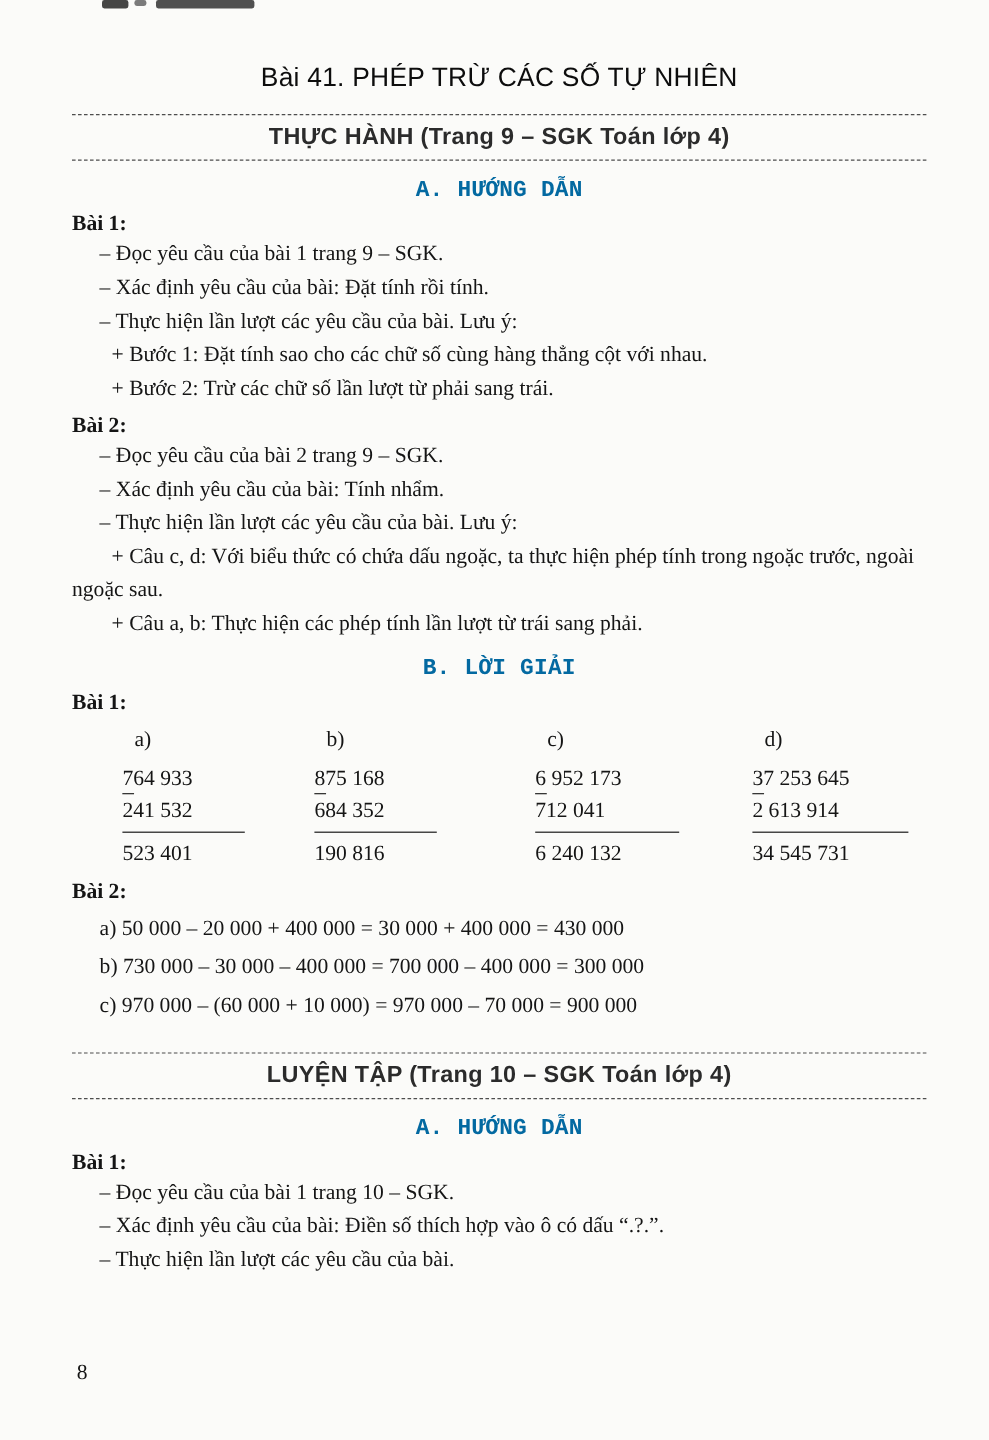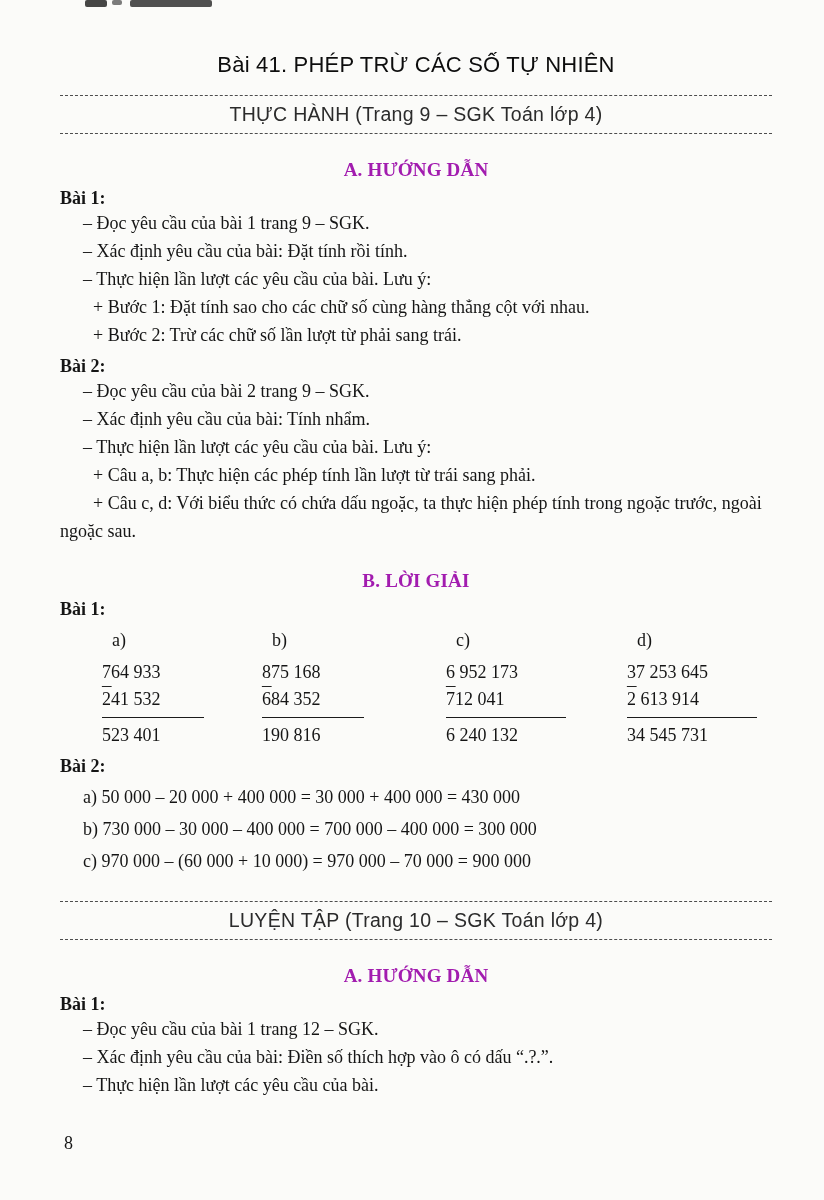--- a/index.html
+++ b/index.html
@@ -31,32 +31,32 @@
   .sep-1 { margin-top:17px; }
   .sep-2 { margin-top:7px; }
   .sep-3 { margin-top:24px; }
   .sep-4 { margin-top:7px; }
 
   .section-header {
     margin-top:7px;
     text-align:center;
     font-family:"Liberation Sans", sans-serif;
     font-size:19.5px;
-    font-weight:400;
+    font-weight:700;
     letter-spacing:.3px;
     color:#2b2b2b;
   }
   .sub-heading {
-    margin-top:25px;
+    margin-top:13px;
     text-align:center;
-    font-family:Liberation Serif, serif;
+    font-family:Liberation Mono, monospace;
     font-size:19px;
     font-weight:700;
     letter-spacing:.2px;
-    color:#a21caf;
+    color:#0369a1;
   }
   .bai-label { margin-top:7px; font-weight:700; font-size:18px; }
   .line { font-size:18px; line-height:28px; }
   .dash { text-indent:23px; }
   .plus { text-indent:33px; }
 
   
   .sub-row { display:flex; margin-left:42px; margin-top:10px; }
   .sub-col:nth-child(1){ width:160px; }
   .sub-col:nth-child(2){ width:184px; }
@@ -98,22 +98,22 @@
   <p class="line dash">– Đọc yêu cầu của bài 1 trang 9 – SGK.</p>
   <p class="line dash">– Xác định yêu cầu của bài: Đặt tính rồi tính.</p>
   <p class="line dash">– Thực hiện lần lượt các yêu cầu của bài. Lưu ý:</p>
   <p class="line plus">+ Bước 1: Đặt tính sao cho các chữ số cùng hàng thẳng cột với nhau.</p>
   <p class="line plus">+ Bước 2: Trừ các chữ số lần lượt từ phải sang trái.</p>
 
   <p class="bai-label">Bài 2:</p>
   <p class="line dash">– Đọc yêu cầu của bài 2 trang 9 – SGK.</p>
   <p class="line dash">– Xác định yêu cầu của bài: Tính nhẩm.</p>
   <p class="line dash">– Thực hiện lần lượt các yêu cầu của bài. Lưu ý:</p>
+  <p class="line plus">+ Câu c, d: Với biểu thức có chứa dấu ngoặc, ta thực hiện phép tính trong ngoặc trước, ngoài ngoặc sau.</p>
   <p class="line plus">+ Câu a, b: Thực hiện các phép tính lần lượt từ trái sang phải.</p>
-  <p class="line plus">+ Câu c, d: Với biểu thức có chứa dấu ngoặc, ta thực hiện phép tính trong ngoặc trước, ngoài ngoặc sau.</p>
 
   <h2 class="sub-heading">B. LỜI GIẢI</h2>
 
   <p class="bai-label">Bài 1:</p>
 
   <div class="sub-row">
 
     <div class="sub-col">
       <div class="sub-label">a)</div>
       <div class="sub-stack w-a">
@@ -163,19 +163,19 @@
     <p class="calc">c) 970 000 – (60 000 + 10 000) = 970 000 – 70 000 = 900 000</p>
   </div>
 
   <div class="sep sep-3"></div>
   <div class="section-header">LUYỆN TẬP (Trang 10 – SGK Toán lớp 4)</div>
   <div class="sep sep-4"></div>
 
   <h2 class="sub-heading">A. HƯỚNG DẪN</h2>
 
   <p class="bai-label">Bài 1:</p>
-  <p class="line dash">– Đọc yêu cầu của bài 1 trang 12 – SGK.</p>
+  <p class="line dash">– Đọc yêu cầu của bài 1 trang 10 – SGK.</p>
   <p class="line dash">– Xác định yêu cầu của bài: Điền số thích hợp vào ô có dấu “.?.”.</p>
   <p class="line dash">– Thực hiện lần lượt các yêu cầu của bài.</p>
 
 </div>
 
 <div class="page-number">8</div>
 
 </body></html>

